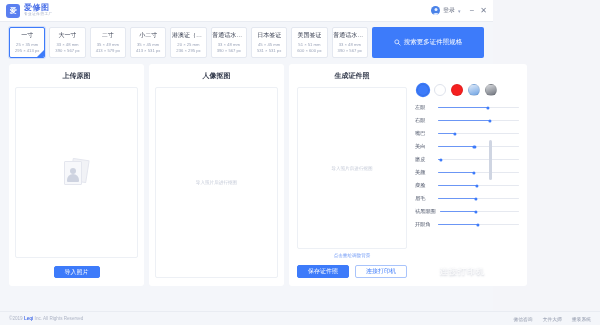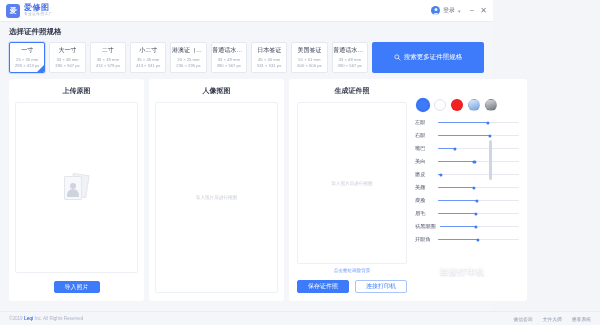--- a/index.html
+++ b/index.html
@@ -206,21 +206,20 @@
       <div class="user-name">登录</div>
       <div class="caret">▾</div>
       <div class="win-btns">
         <div class="win-btn">−</div>
         <div class="win-btn">✕</div>
       </div>
     </div>
   </div>
 
   <div class="spec-section">
-    <div class="spec-title">选择证件照规格</div>
     <div class="spec-row">
 
       <div class="spec-card active">
         <div class="nm">一寸</div>
         <div class="mm">25 × 35 mm</div>
         <div class="px">295 × 413 px</div>
         <div class="corner"></div>
       </div>
 
       <div class="spec-card">

